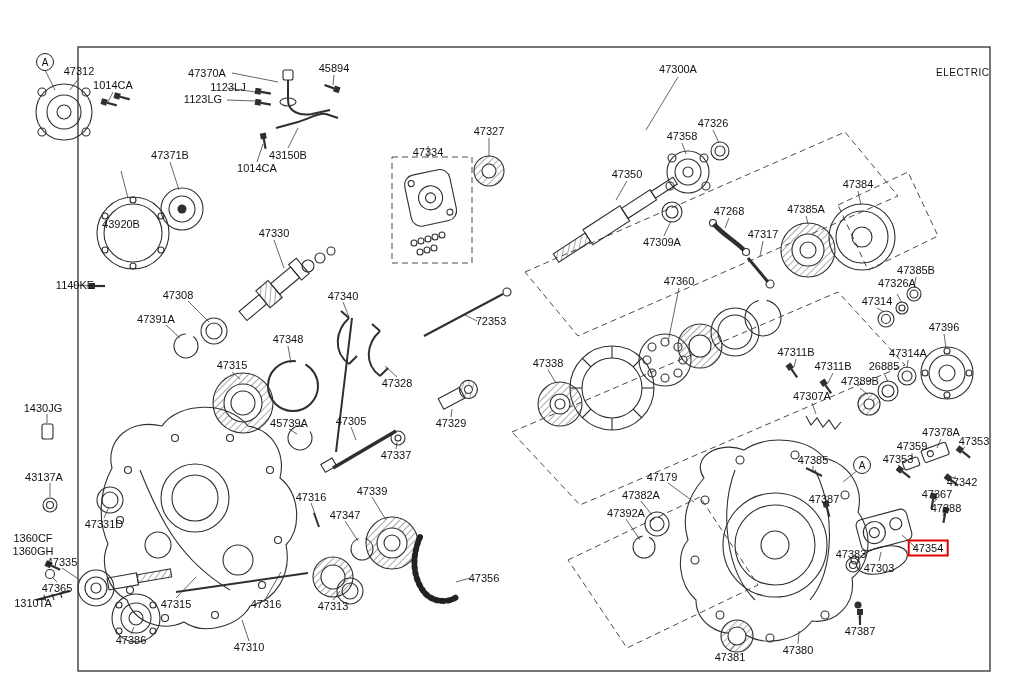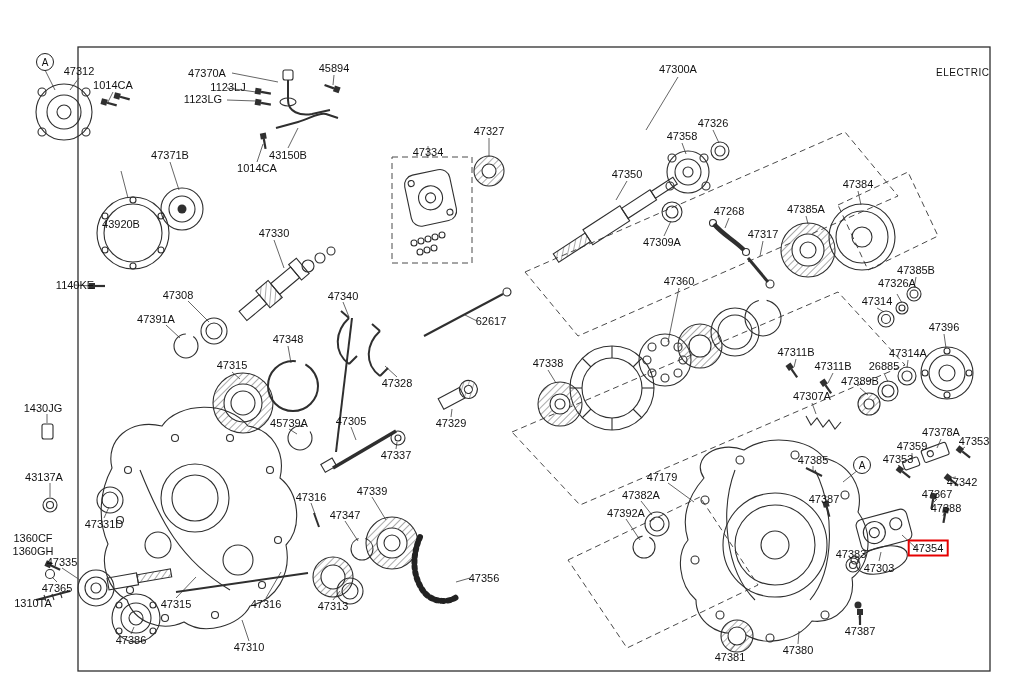--- a/index.html
+++ b/index.html
@@ -476,21 +476,21 @@
       <div class="part-label" style="left: 662px; top: 242px;">47309A</div>
       <div class="part-label" style="left: 274px; top: 233px;">47330</div>
       <div class="part-label" style="left: 46px; top: 285px; margin-left: 29px;">1140KE</div>
       <div class="part-label" style="left: 178px; top: 295px;">47308</div>
       <div class="part-label" style="left: 343px; top: 296px;">47340</div>
       <div class="part-label" style="left: 679px; top: 281px;">47360</div>
       <div class="part-label" style="left: 916px; top: 270px;">47385B</div>
       <div class="part-label" style="left: 897px; top: 283px;">47326A</div>
       <div class="part-label" style="left: 877px; top: 301px;">47314</div>
       <div class="part-label" style="left: 156px; top: 319px;">47391A</div>
-      <div class="part-label" style="left: 491px; top: 321px;">62617</div>
+      <div class="part-label" style="left: 491px; top: 321px;">72353</div>
       <div class="part-label" style="left: 944px; top: 327px;">47396</div>
       <div class="part-label" style="left: 288px; top: 339px;">47348</div>
       <div class="part-label" style="left: 796px; top: 352px;">47311B</div>
       <div class="part-label" style="left: 908px; top: 353px;">47314A</div>
       <div class="part-label" style="left: 548px; top: 363px;">47338</div>
       <div class="part-label" style="left: 232px; top: 365px;">47315</div>
       <div class="part-label" style="left: 833px; top: 366px;">47311B</div>
       <div class="part-label" style="left: 884px; top: 366px;">26885</div>
       <div class="part-label" style="left: 860px; top: 381px;">47389B</div>
       <div class="part-label" style="left: 397px; top: 383px;">47328</div>

